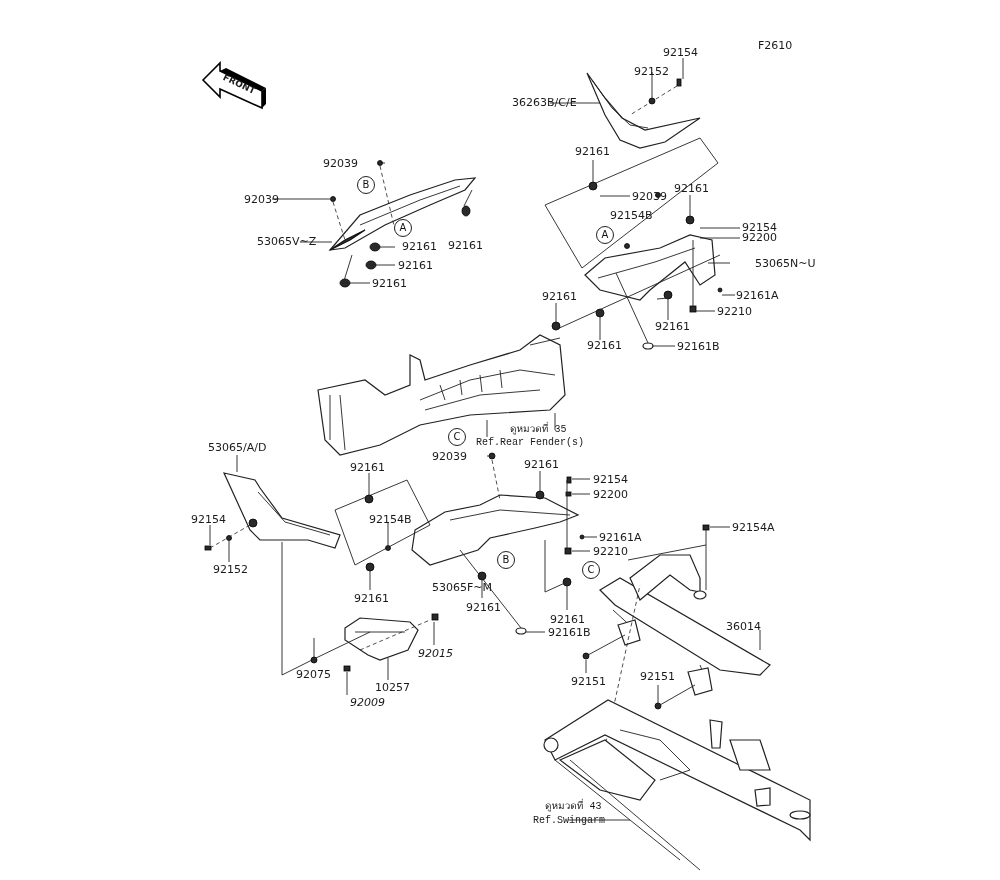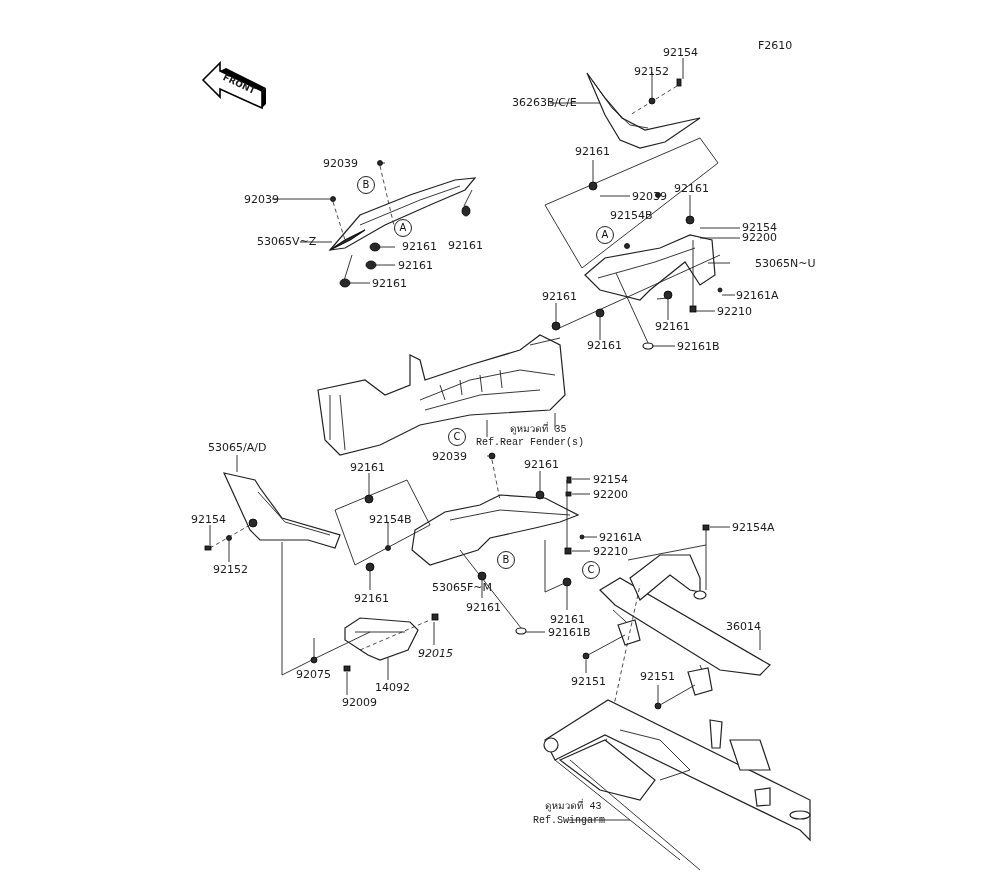--- a/index.html
+++ b/index.html
@@ -256,22 +256,22 @@
 <div class="lbl" style="left:593px;top:489px;">92200</div>
 <div class="lbl" style="left:599px;top:532px;">92161A</div>
 <div class="lbl" style="left:593px;top:546px;">92210</div>
 <div class="lbl" style="left:550px;top:614px;">92161</div>
 <div class="lbl" style="left:548px;top:627px;">92161B</div>
 <div class="circ" style="left:497px;top:551px;">B</div>
 <div class="circ" style="left:582px;top:561px;">C</div>
 
 <div class="lbl" style="left:296px;top:622px;margin-top:47px;">92075</div>
 <div class="lbl" style="left:418px;top:648px;font-style:italic;">92015</div>
-<div class="lbl" style="left:375px;top:682px;">14092</div>
-<div class="lbl" style="left:342px;top:697px;">92009</div>
+<div class="lbl" style="left:375px;top:682px;">10257</div>
+<div class="lbl" style="left:350px;top:697px;font-style:italic;">92009</div>
 
 <div class="lbl" style="left:732px;top:522px;">92154A</div>
 <div class="lbl" style="left:726px;top:621px;">36014</div>
 <div class="lbl" style="left:571px;top:676px;">92151</div>
 <div class="lbl" style="left:640px;top:671px;">92151</div>
 
 <div class="ref" style="left:545px;top:800px;">ดูหมวดที่ 43</div>
 <div class="ref" style="left:533px;top:814px;">Ref.Swingarm</div>
 
 </div>

